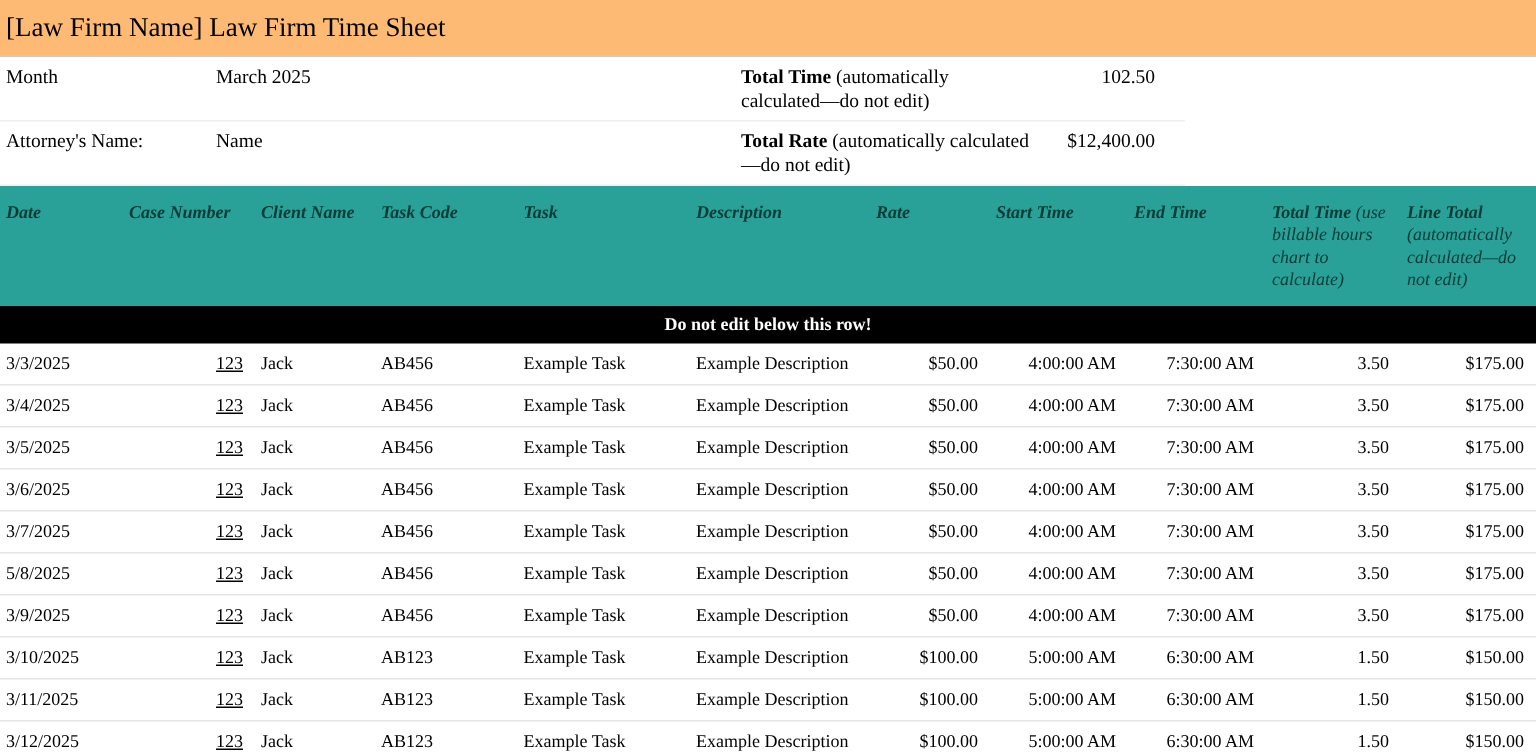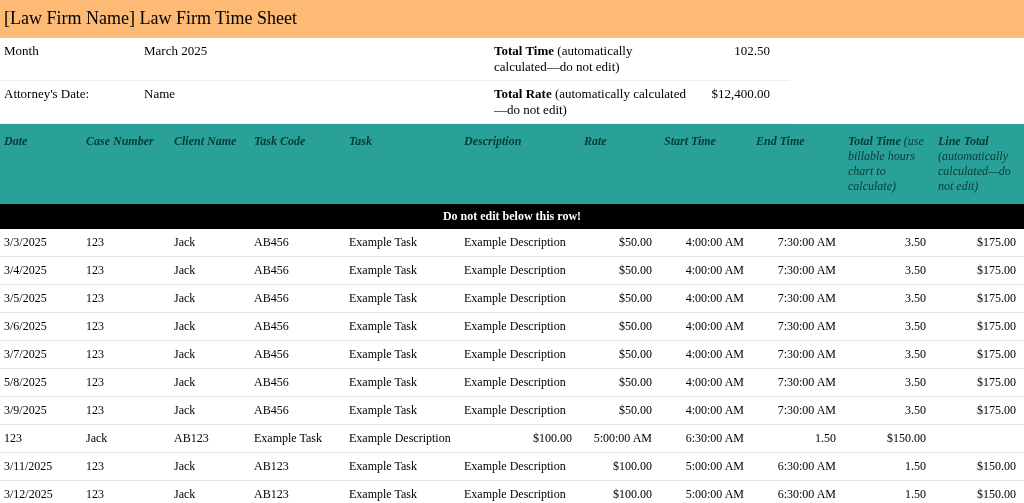--- a/index.html
+++ b/index.html
@@ -11,35 +11,35 @@
     .meta-value { }
     .meta-total-label b { font-weight: bold; }
     .meta-total-value { text-align: right; padding-right: 20px; }
     .hdr-row { background: #2aa198; display: grid; grid-template-columns: 82px 88px 80px 95px 115px 120px 80px 92px 92px 90px 90px; padding: 6px 0; color: #063b36; font-size: 12px; }
     .hdr-cell { padding: 4px 4px; font-weight: bold; line-height: 1.25; font-style: italic; }
     .hdr-note { font-weight: normal; }
     .warning-bar { background: #000; color: #fff; text-align: center; font-size: 12px; font-weight: bold; padding: 5px 0; }
     .data-row { display: grid; grid-template-columns: 82px 88px 80px 95px 115px 120px 80px 92px 92px 90px 90px; border-bottom: 1px solid #e5e5e5; font-size: 12px; }
     .data-cell { padding: 6px 4px; white-space: nowrap; overflow: hidden; }
     .num-right { text-align: right; padding-right: 8px; }
-    .casecell { text-align: left; padding-right: 8px; }
+    .casecell { text-align: right; padding-right: 8px; text-decoration: underline; }
   </style>
 </head>
 <body>
 
 <div class="title-bar">[Law Firm Name] Law Firm Time Sheet</div>
 
 <div class="meta">
   <div class="meta-cell meta-label">Month</div>
   <div class="meta-cell meta-value">March 2025</div>
   <div class="meta-cell"></div>
   <div class="meta-cell meta-total-label"><b>Total Time</b><span> (automatically calculated—do not edit)</span></div>
   <div class="meta-cell meta-total-value">102.50</div>
 
-  <div class="meta-cell meta-label">Attorney's Date:</div>
+  <div class="meta-cell meta-label">Attorney's Name:</div>
   <div class="meta-cell meta-value">Name</div>
   <div class="meta-cell"></div>
   <div class="meta-cell meta-total-label"><b>Total Rate</b><span> (automatically calculated—do not edit)</span></div>
   <div class="meta-cell meta-total-value">$12,400.00</div>
 </div>
 
 <div class="hdr-row">
   <div class="hdr-cell">Date</div>
   <div class="hdr-cell">Case Number</div>
   <div class="hdr-cell">Client Name</div>
@@ -141,20 +141,21 @@
       <div class="data-cell ">AB456</div>
       <div class="data-cell ">Example Task</div>
       <div class="data-cell ">Example Description</div>
       <div class="data-cell num-right">$50.00</div>
       <div class="data-cell num-right">4:00:00 AM</div>
       <div class="data-cell num-right">7:30:00 AM</div>
       <div class="data-cell num-right">3.50</div>
       <div class="data-cell num-right">$175.00</div>
     </div>
     <div class="data-row">
+      <div class="data-cell ">3/10/2025</div>
       <div class="data-cell casecell">123</div>
       <div class="data-cell ">Jack</div>
       <div class="data-cell ">AB123</div>
       <div class="data-cell ">Example Task</div>
       <div class="data-cell ">Example Description</div>
       <div class="data-cell num-right">$100.00</div>
       <div class="data-cell num-right">5:00:00 AM</div>
       <div class="data-cell num-right">6:30:00 AM</div>
       <div class="data-cell num-right">1.50</div>
       <div class="data-cell num-right">$150.00</div>

